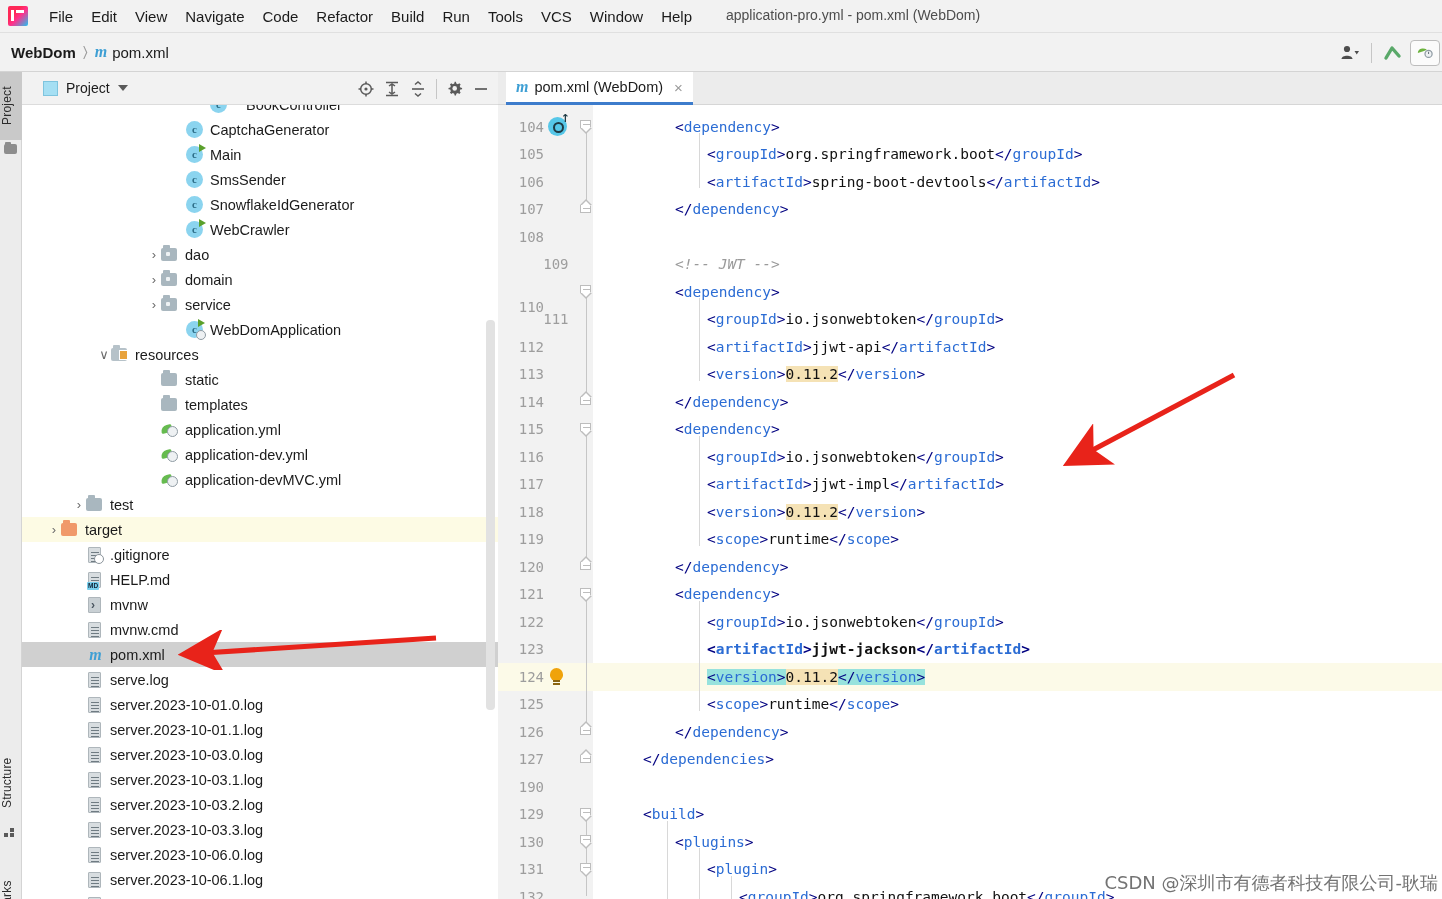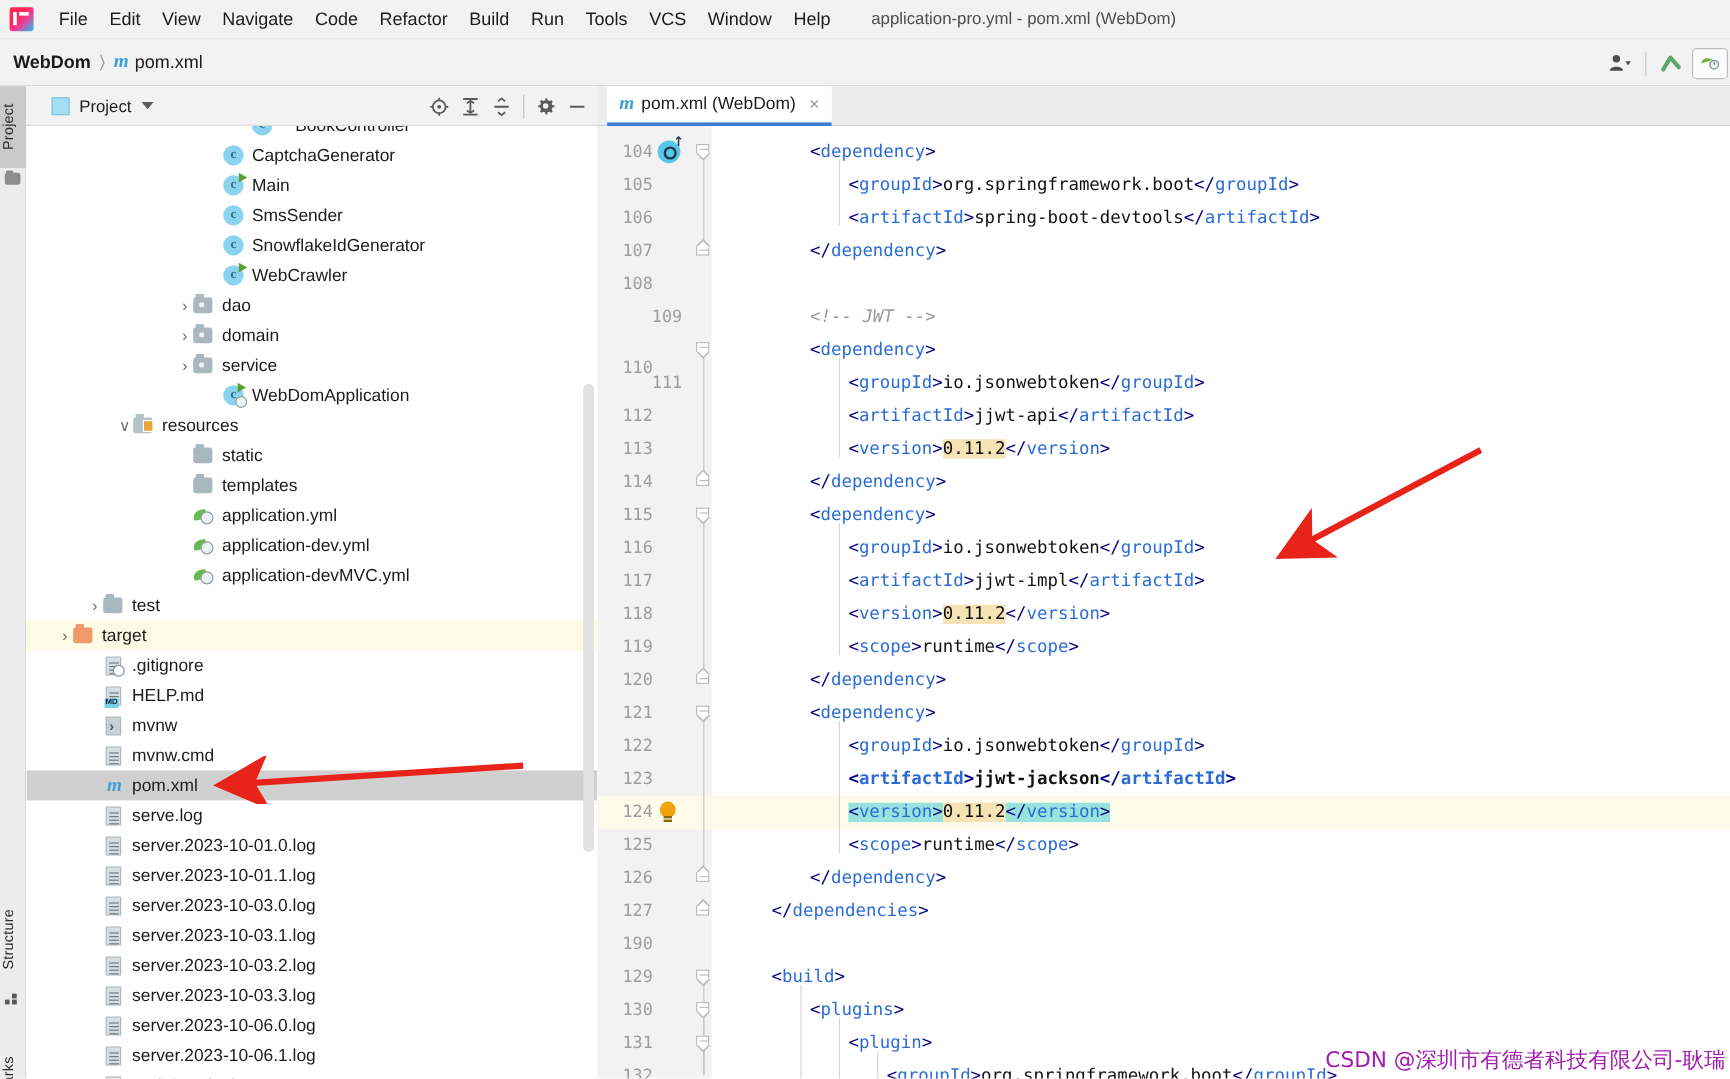--- a/index.html
+++ b/index.html
@@ -341,21 +341,21 @@
 
   .pu { color: #000080; }        
   .tg { color: #2b6cd4; }        
   .vl { color: #111111; }        
   .cm { color: #9a9a9a; font-style: italic; }  
   .hl-ver { background: #f5e2b5; }
   .hl-sel { background: #97e2dd; }
 
   .watermark {
     position: absolute; right: 4px; bottom: 4px;
-    font-size: 18px; color: #a21caf; white-space: nowrap;
+    font-size: 18px; color: #737373; white-space: nowrap;
     font-family: "DejaVu Sans", sans-serif; pointer-events: none;
   }
 
   
   .ann { position: absolute; pointer-events: none; }
 </style>
 </head>
 <body>
 
 <div id="app">

